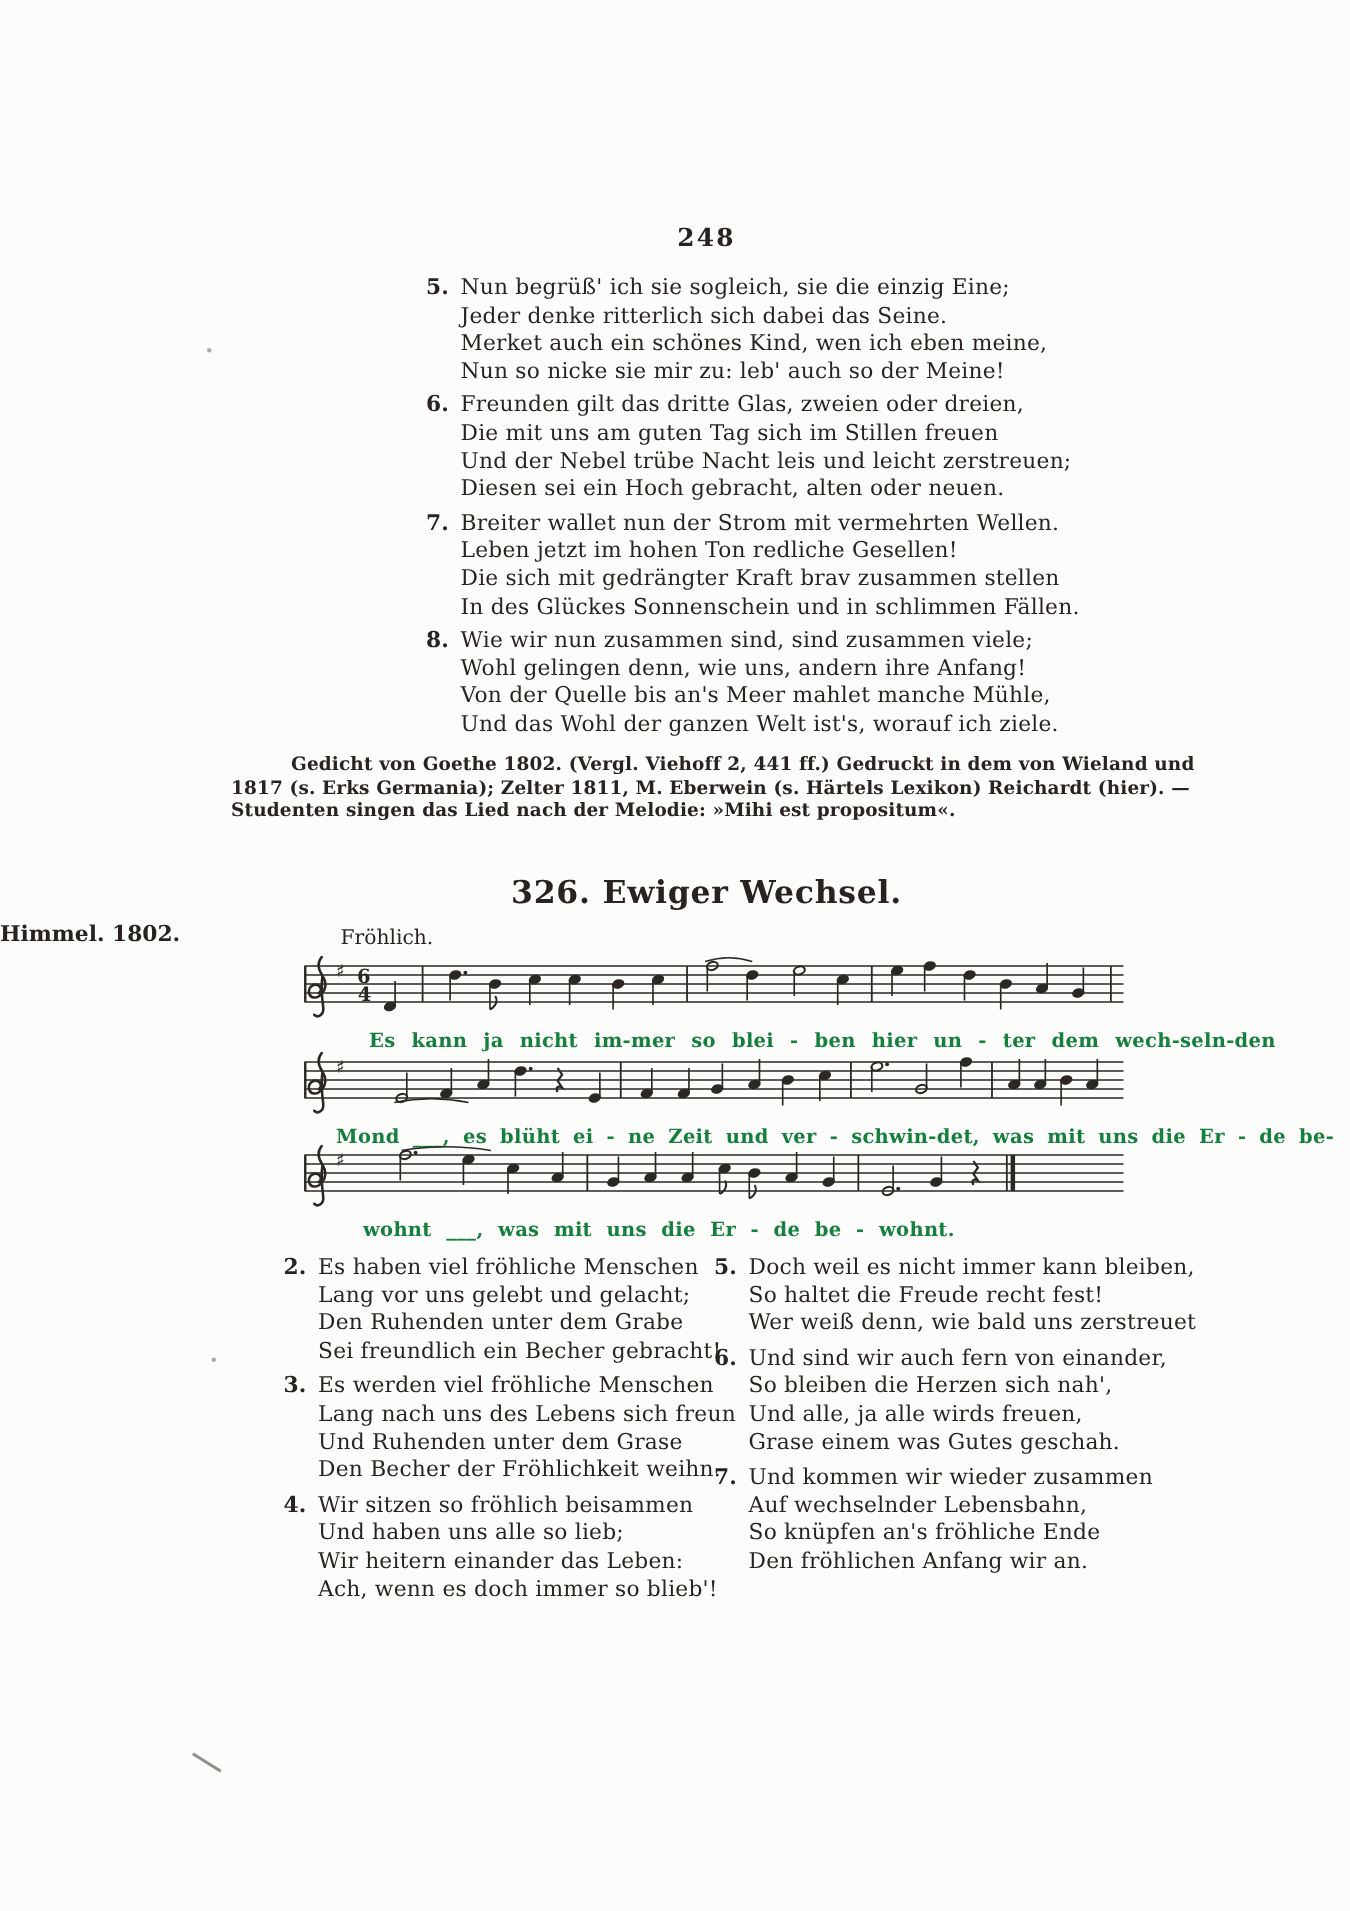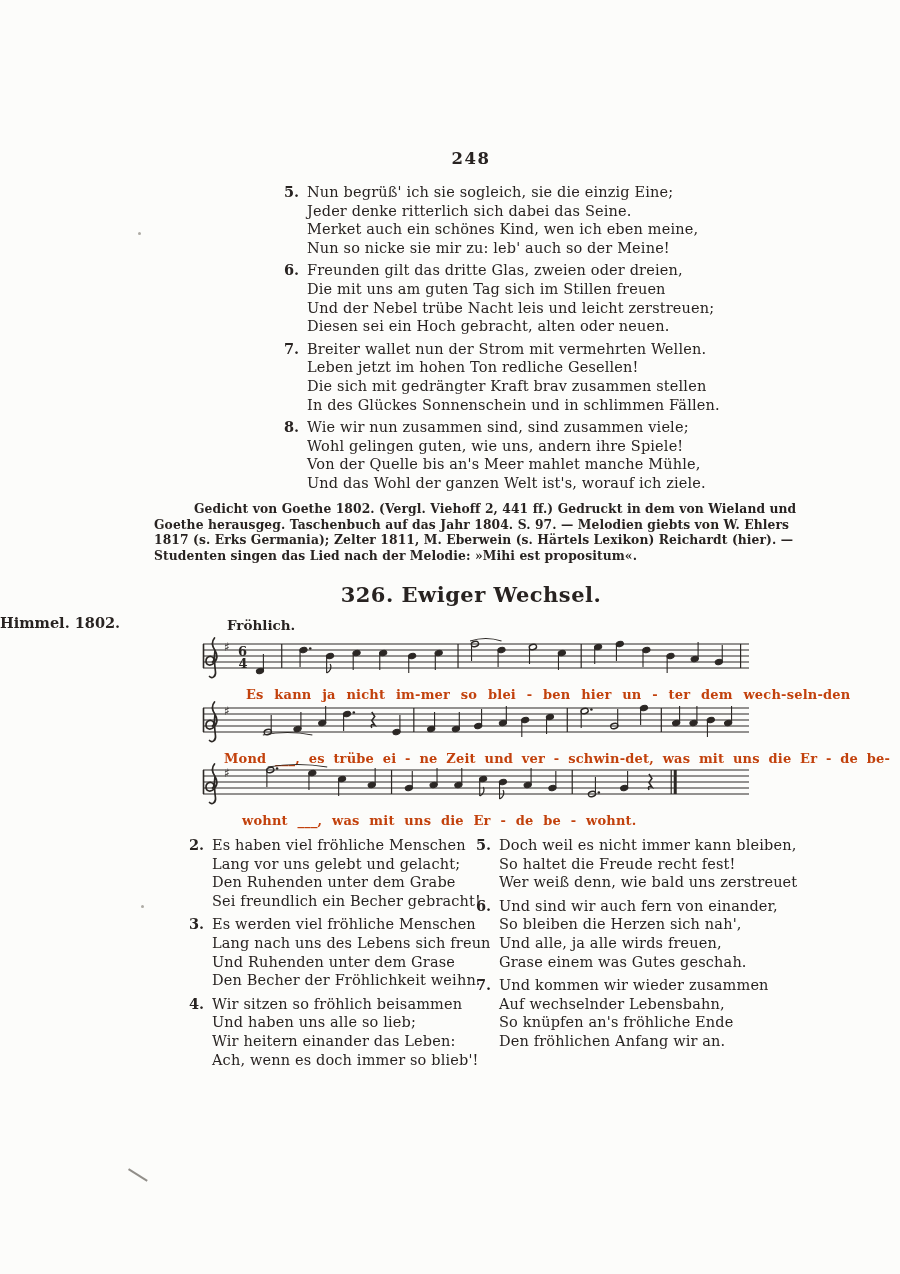--- a/index.html
+++ b/index.html
@@ -19,28 +19,28 @@
   .verse .vlines .line{font-size:14.5px;line-height:18.6px;font-weight:400;
     letter-spacing:.15px;white-space:nowrap;}
   
   .footnote{top:501px;left:154px;width:622px;}
   .footnote .line{font-size:12.3px;line-height:15.6px;font-weight:700;
     letter-spacing:.1px;white-space:nowrap;}
   .footnote .line:first-child{text-indent:40px;}
   
   .song-title{top:582px;left:0;width:942px;text-align:center;
     font-size:21px;font-weight:800;letter-spacing:.5px;}
-  .tempo{top:617px;left:227px;font-size:13.5px;font-weight:700;}
+  .tempo{top:617px;left:227px;font-size:13.5px;font-weight:400;}
   .composer{top:614px;left:0;width:742px;
     font-size:14.5px;font-weight:700;}
   
   .staff-block{left:202px;width:548px;}
   .staff-0{top:635px;} .staff-1{top:699px;} .staff-2{top:761px;}
   .lyrics{font-size:13px;font-weight:700;letter-spacing:.2px;white-space:nowrap;
-    margin-top:0px;color:#c2410c;}
+    margin-top:0px;color:#15803d;}
   .lyr-0{padding-left:44px;word-spacing:6px;}
   .lyr-1{padding-left:22px;word-spacing:4px;}
   .lyr-2{padding-left:40px;word-spacing:5px;}
   
   .col-left{top:836px;left:189px;width:284px;}
   .col-right{top:836px;left:476px;width:292px;}
   .col-left .verse,.col-right .verse{margin-bottom:5px;}
   .col-left .line,.col-right .line{font-size:14.5px;line-height:18.2px;}
   
   .speck{width:3px;height:3px;border-radius:50%;background:#9a968f;opacity:.8;}
@@ -76,30 +76,29 @@
         <div class="line">Breiter wallet nun der Strom mit vermehrten Wellen.</div>
         <div class="line">Leben jetzt im hohen Ton redliche Gesellen!</div>
         <div class="line">Die sich mit gedrängter Kraft brav zusammen stellen</div>
         <div class="line">In des Glückes Sonnenschein und in schlimmen Fällen.</div>
       </div>
   </div>
   <div class="verse">
     <span class="vnum">8.</span>
     <div class="vlines">
         <div class="line">Wie wir nun zusammen sind, sind zusammen viele;</div>
-        <div class="line">Wohl gelingen guten, wie uns, andern ihre Spiele!</div>
+        <div class="line">Wohl gelingen denn, wie uns, andern ihre Anfang!</div>
         <div class="line">Von der Quelle bis an's Meer mahlet manche Mühle,</div>
         <div class="line">Und das Wohl der ganzen Welt ist's, worauf ich ziele.</div>
       </div>
   </div>
 </div>
 
 <div class="abs footnote">
     <div class="line">Gedicht von Goethe 1802. (Vergl. Viehoff 2, 441 ff.) Gedruckt in dem von Wieland und</div>
-    <div class="line">Goethe herausgeg. Taschenbuch auf das Jahr 1804. S. 97. — Melodien giebts von W. Ehlers</div>
     <div class="line">1817 (s. Erks Germania); Zelter 1811, M. Eberwein (s. Härtels Lexikon) Reichardt (hier). —</div>
     <div class="line">Studenten singen das Lied nach der Melodie: »Mihi est propositum«.</div>
   </div>
 
 <div class="abs song-title">326. Ewiger Wechsel.</div>
 <div class="abs tempo">Fröhlich.</div>
 <div class="abs composer">Himmel. 1802.</div>
 
 <div class="abs staff-block staff-0">
   <div class="staff-svg"><svg width="548" height="48">
@@ -204,21 +203,21 @@
         <line x1="459.325" y1="9" x2="459.325" y2="33" stroke="#2b2724" stroke-width="1.2"></line>
         <ellipse cx="474.175" cy="24" rx="3.7" ry="2.6" transform="rotate(-18 474.175 24)" fill="#2b2724" stroke="#2b2724" stroke-width="1"></ellipse>
         <line x1="477.575" y1="24" x2="477.575" y2="7" stroke="#2b2724" stroke-width="1.1"></line>
         <ellipse cx="491.5" cy="24" rx="3.7" ry="2.6" transform="rotate(-18 491.5 24)" fill="#2b2724" stroke="#2b2724" stroke-width="1"></ellipse>
         <line x1="494.9" y1="24" x2="494.9" y2="7" stroke="#2b2724" stroke-width="1.1"></line>
         <ellipse cx="508.82500000000005" cy="21" rx="3.7" ry="2.6" transform="rotate(-18 508.82500000000005 21)" fill="#2b2724" stroke="#2b2724" stroke-width="1"></ellipse>
         <line x1="505.42500000000007" y1="21" x2="505.42500000000007" y2="38" stroke="#2b2724" stroke-width="1.1"></line>
         <ellipse cx="526.15" cy="24" rx="3.7" ry="2.6" transform="rotate(-18 526.15 24)" fill="#2b2724" stroke="#2b2724" stroke-width="1"></ellipse>
         <line x1="529.55" y1="24" x2="529.55" y2="7" stroke="#2b2724" stroke-width="1.1"></line>
       </svg></div>
-  <div class="lyrics lyr-1">Mond ___, es trübe ei - ne Zeit und ver - schwin-det, was mit uns die Er - de be-</div>
+  <div class="lyrics lyr-1">Mond ___, es blüht ei - ne Zeit und ver - schwin-det, was mit uns die Er - de be-</div>
 </div>
 <div class="abs staff-block staff-2">
   <div class="staff-svg"><svg width="548" height="48">
         <line x1="1" y1="9" x2="547" y2="9" stroke="#2b2724" stroke-width="1"></line>
         <line x1="1" y1="15" x2="547" y2="15" stroke="#2b2724" stroke-width="1"></line>
         <line x1="1" y1="21" x2="547" y2="21" stroke="#2b2724" stroke-width="1"></line>
         <line x1="1" y1="27" x2="547" y2="27" stroke="#2b2724" stroke-width="1"></line>
         <line x1="1" y1="33" x2="547" y2="33" stroke="#2b2724" stroke-width="1"></line>
         <line x1="1.5" y1="9" x2="1.5" y2="33" stroke="#2b2724" stroke-width="1.6"></line>
         <path d="M12.5 3 C9.5 6.5 10 11 13 15.5 C15.5 19.5 15.5 24 12.5 27.5 C9 31.5 4.5 30.5 4 26.5 C3.6 23.5 6 21 9 21.5 C12 22 13 25.5 10.5 27 M13 15.5 C12 22 12.6 30 13.5 37 C14 41.5 10 44 7.5 41.5" fill="none" stroke="#2b2724" stroke-width="1.7" stroke-linecap="round"></path>

